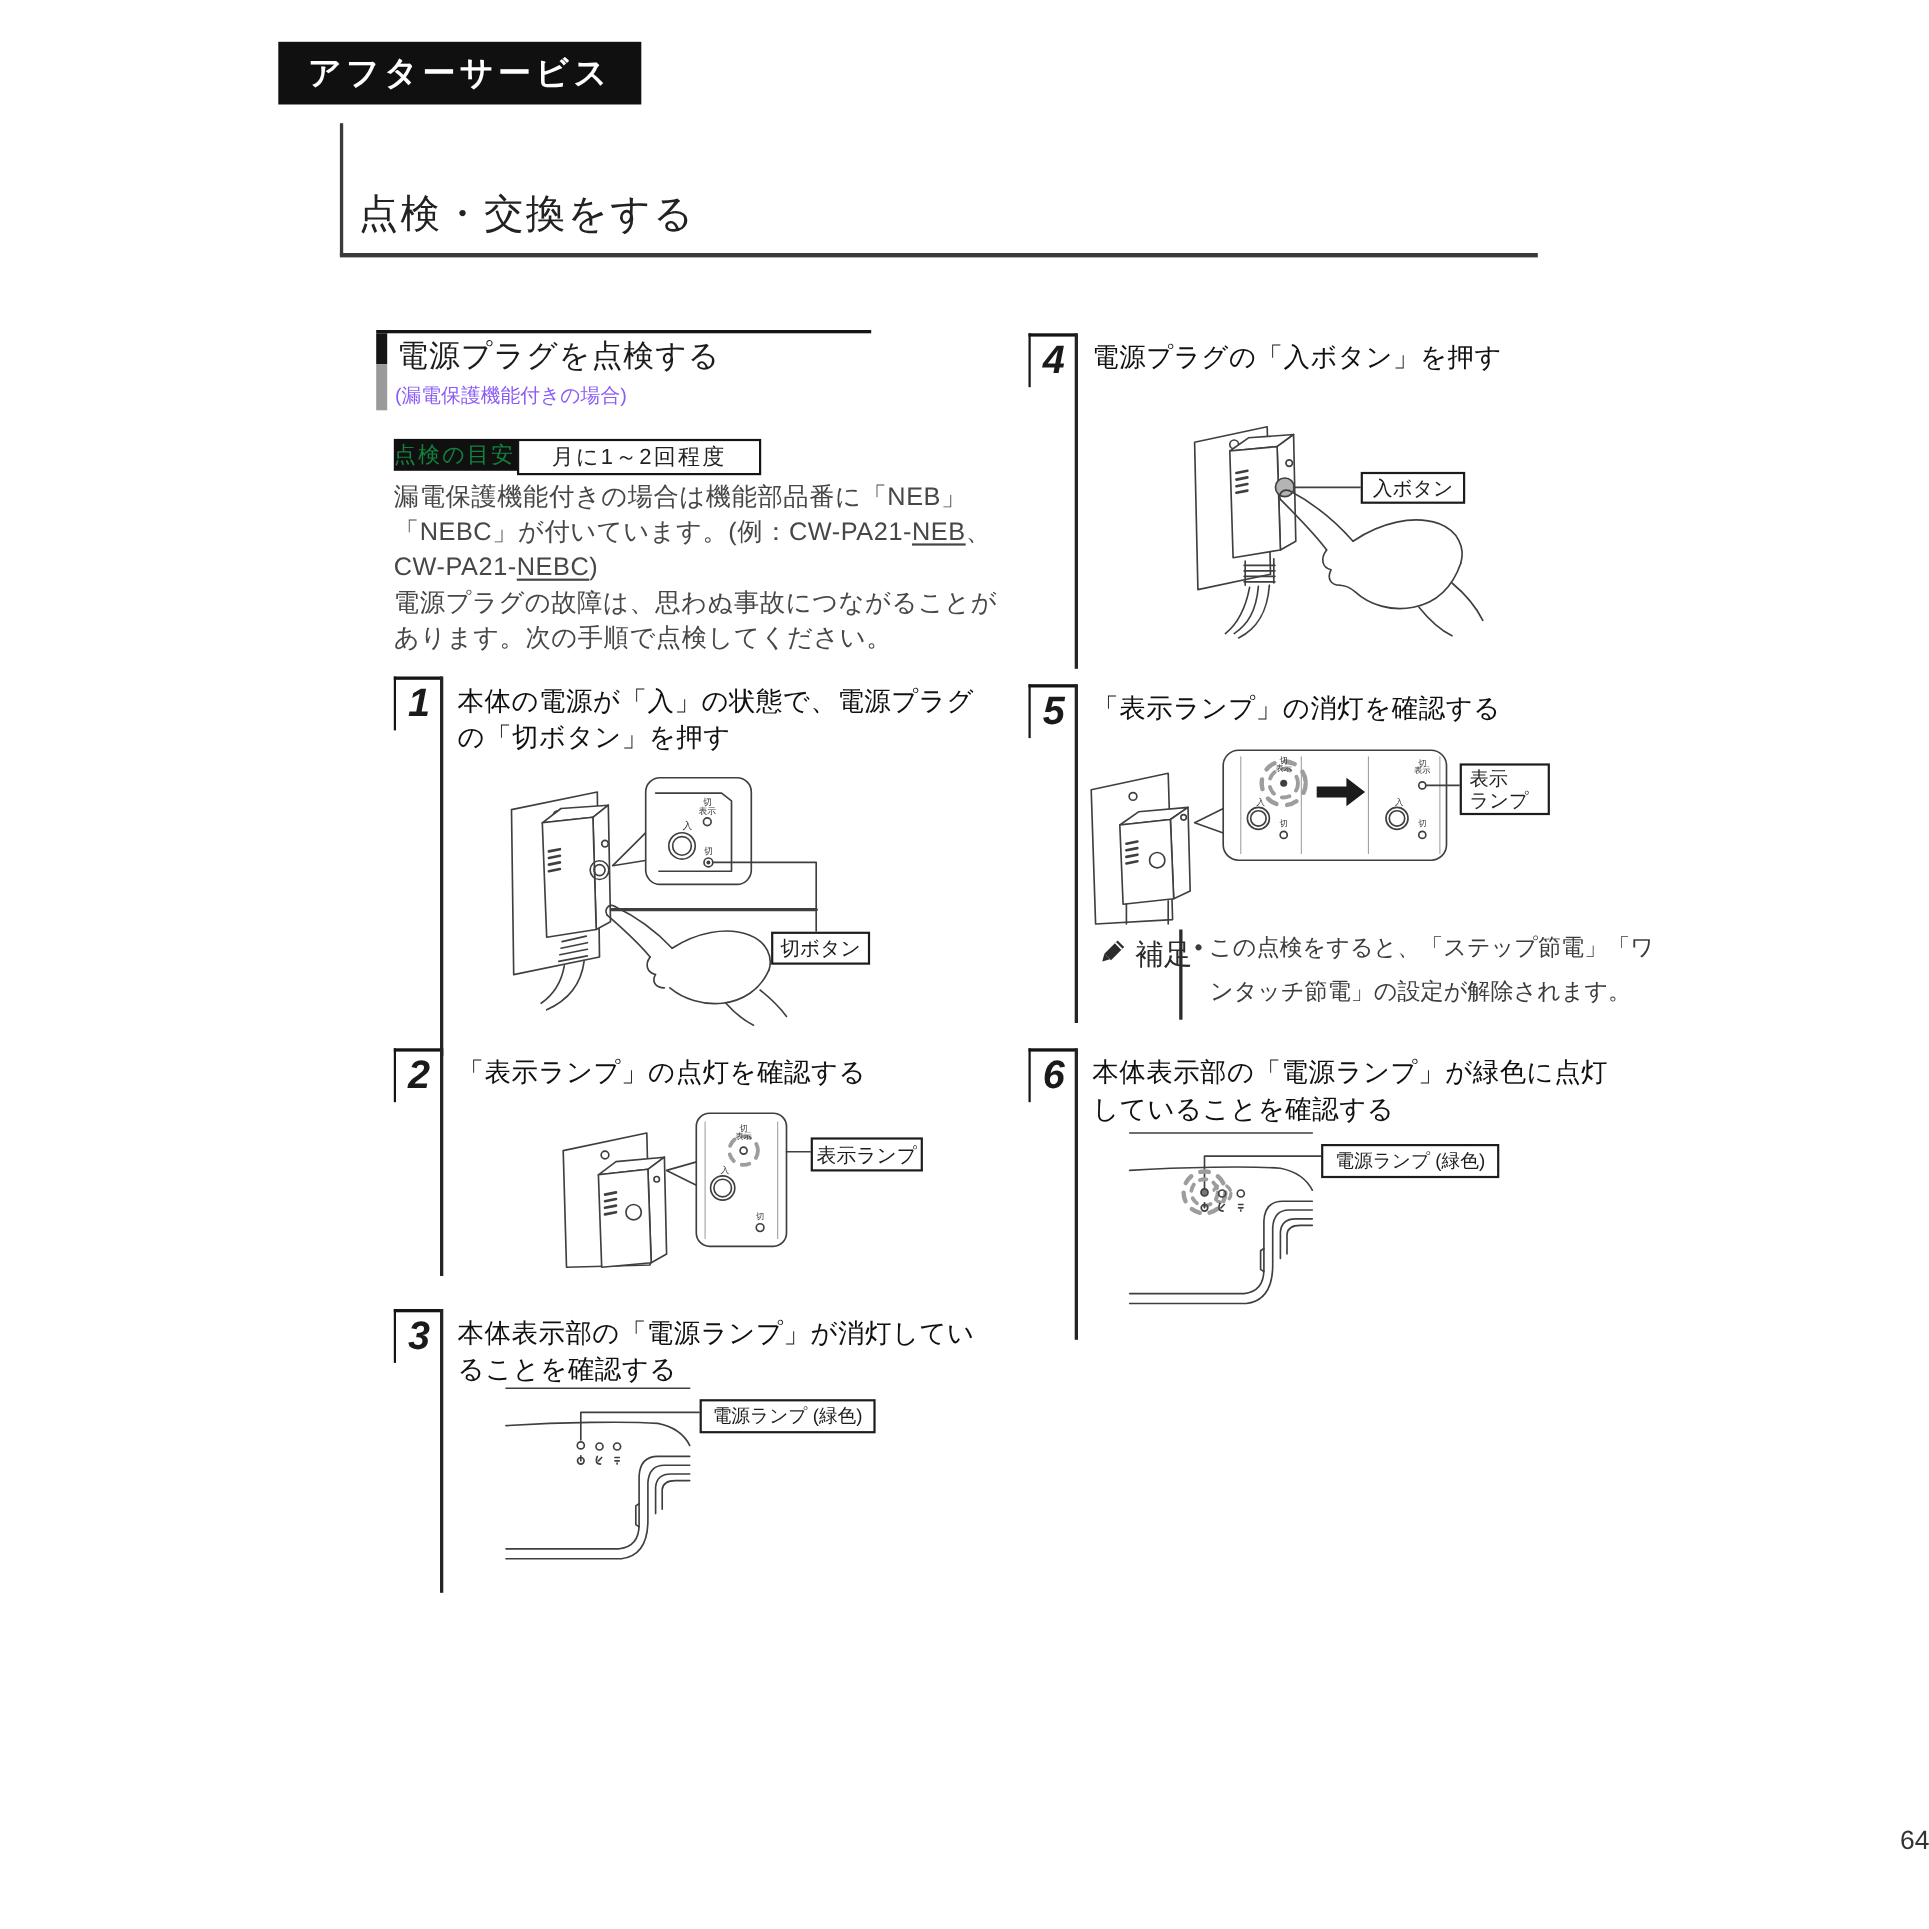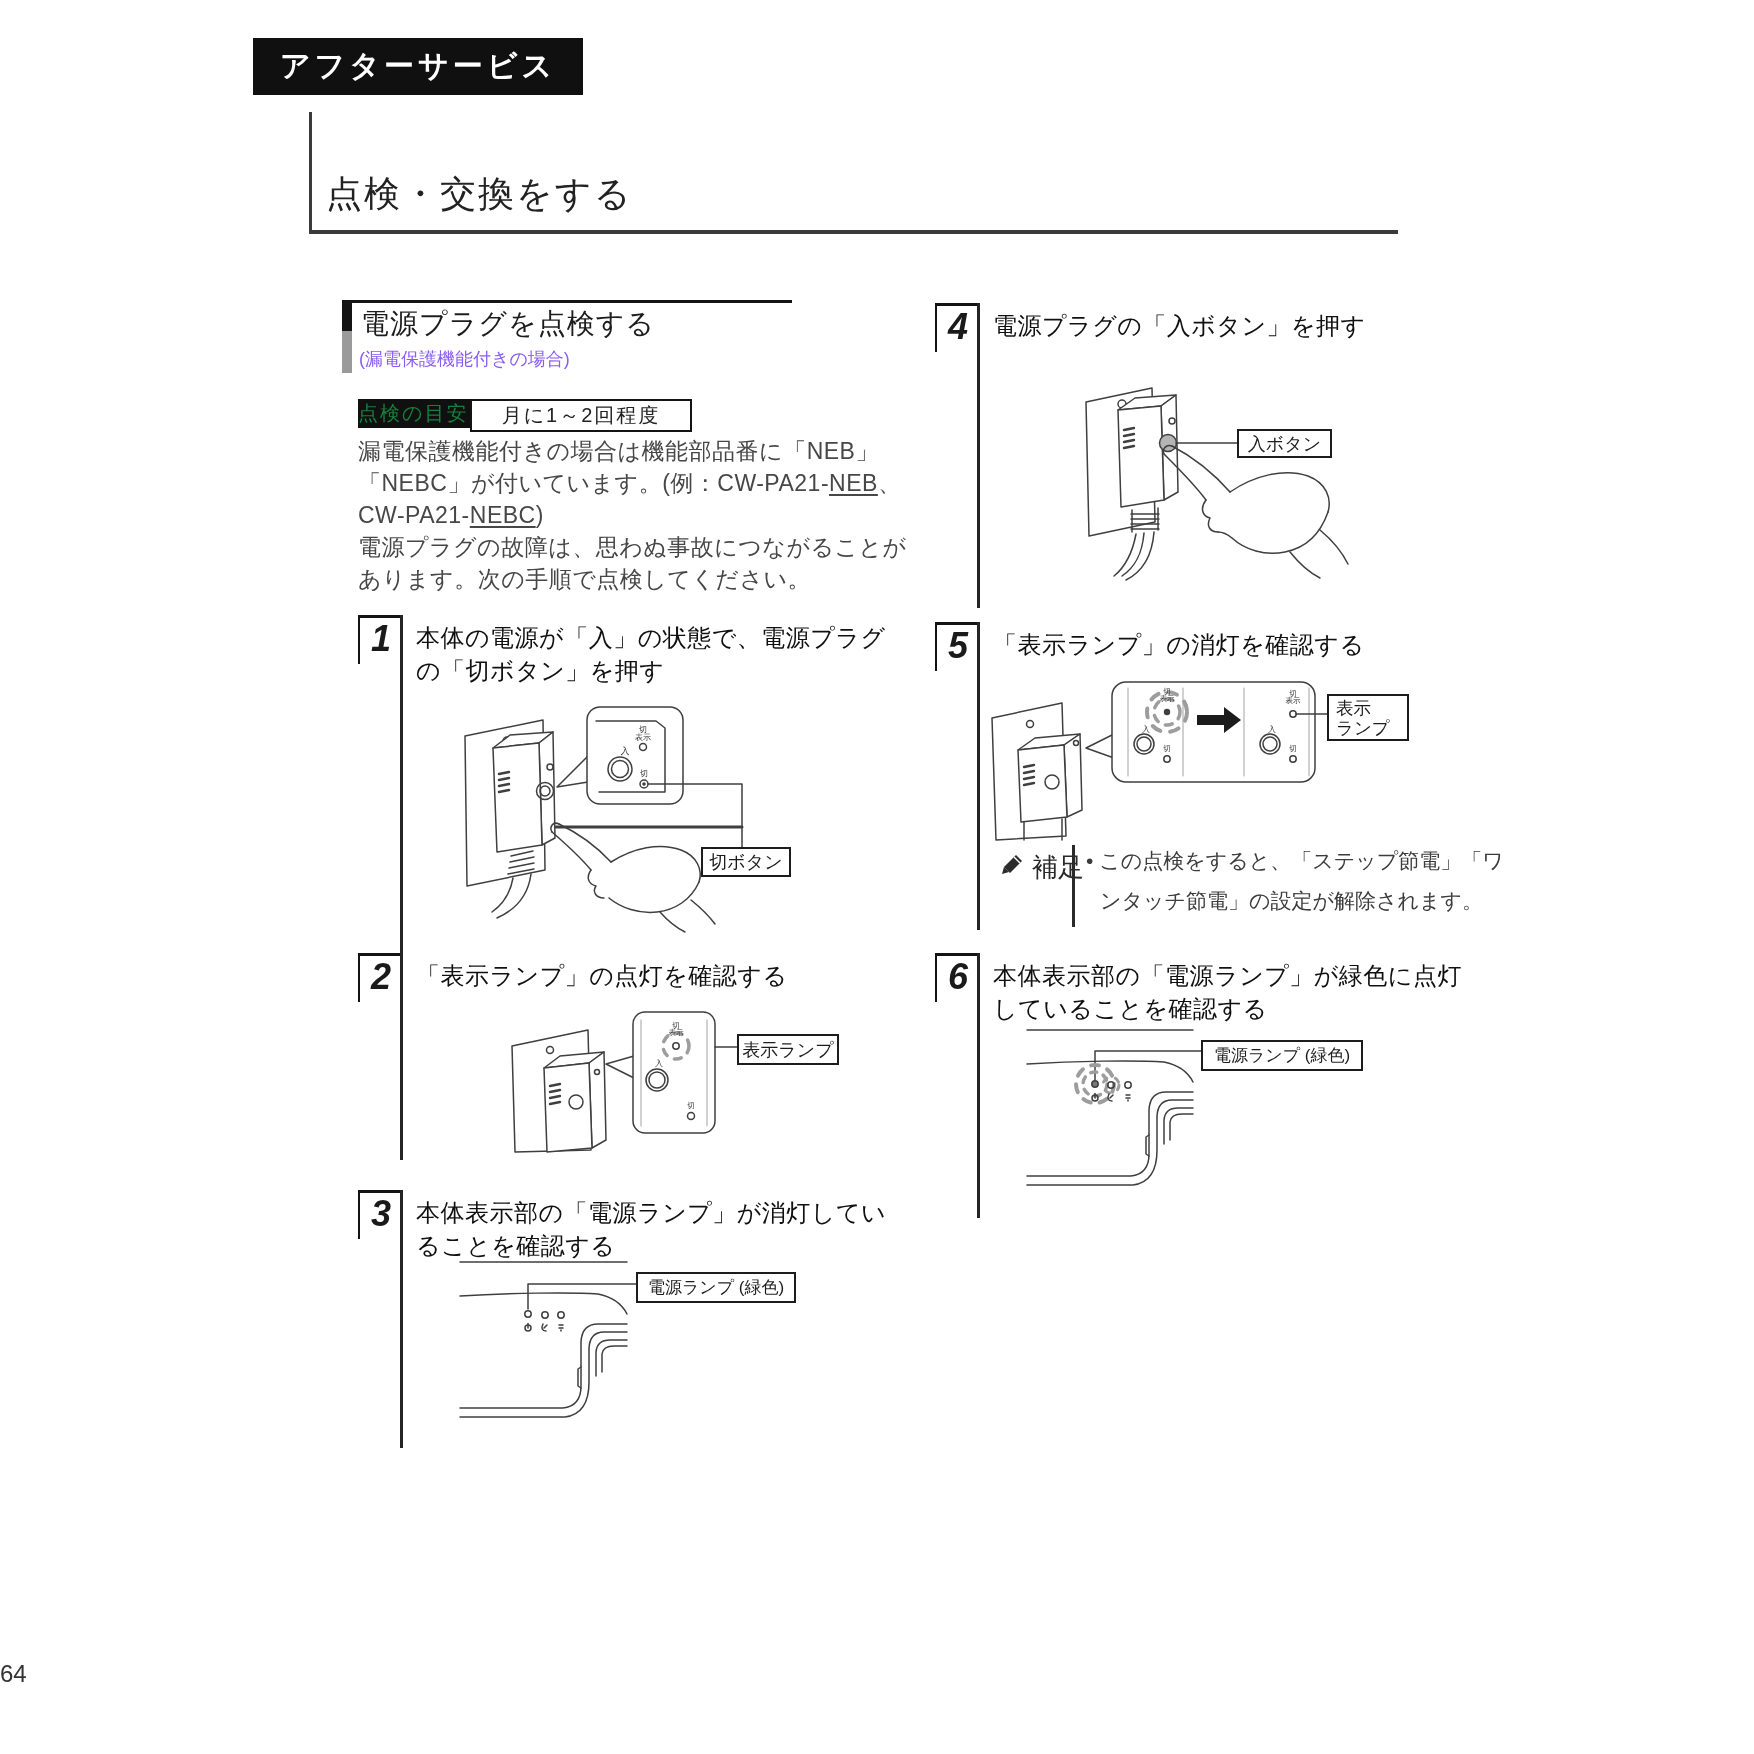--- a/index.html
+++ b/index.html
@@ -19,21 +19,21 @@
   .para{font-size:23px;line-height:32px;color:#474747;letter-spacing:.5px;white-space:nowrap}
   .u{text-decoration:underline;text-underline-offset:3px}
   .numbox{border-top:3px solid #141414;border-left:2px solid #141414;width:42px;height:46px;
           display:flex;justify-content:center}
   .num{font-style:italic;font-weight:bold;font-size:36px;line-height:42px}
   .vr{width:2.5px;background:#242424}
   .stitle{font-weight:normal;font-size:24px;line-height:33px;color:#101010;letter-spacing:.5px;white-space:nowrap}
   .lbl{border:2.5px solid #1c1c1c;background:#fff;font-size:18px;color:#1c1c1c;
        display:flex;align-items:center;justify-content:center;white-space:nowrap;z-index:3}
   .lbl2{justify-content:flex-start;padding-left:7px;font-size:17.5px;line-height:20px}
-  .pagenum{font-size:24px;color:#333;width:100%;text-align:left}
+  .pagenum{font-size:24px;color:#333;width:100%;text-align:right}
   .note-label{font-size:26px;color:#2a2a2a;white-space:nowrap}
   .note-text{font-size:21px;color:#3c3c3c;white-space:nowrap}
   svg.illus{position:absolute;overflow:visible}
   .ln{stroke:#3f3f3f;stroke-width:1.5;fill:none;stroke-linecap:round;stroke-linejoin:round}
   .fw{fill:#fff}
   .dk{fill:#3f3f3f;stroke:none}
   .blink{stroke:#9d9d9d;fill:none;stroke-linecap:round}
   svg text{font-family:"Liberation Sans",sans-serif;fill:#333;stroke:none}
 </style>
 </head>

